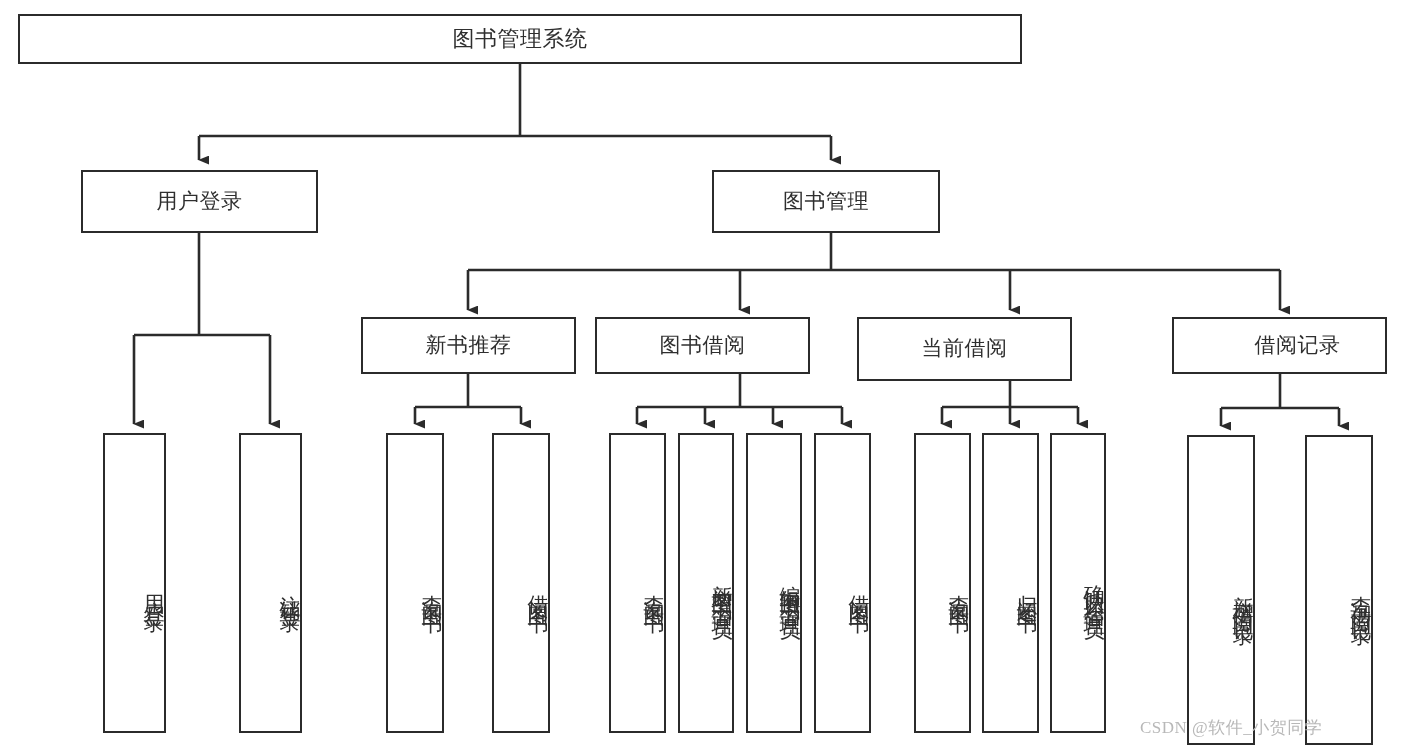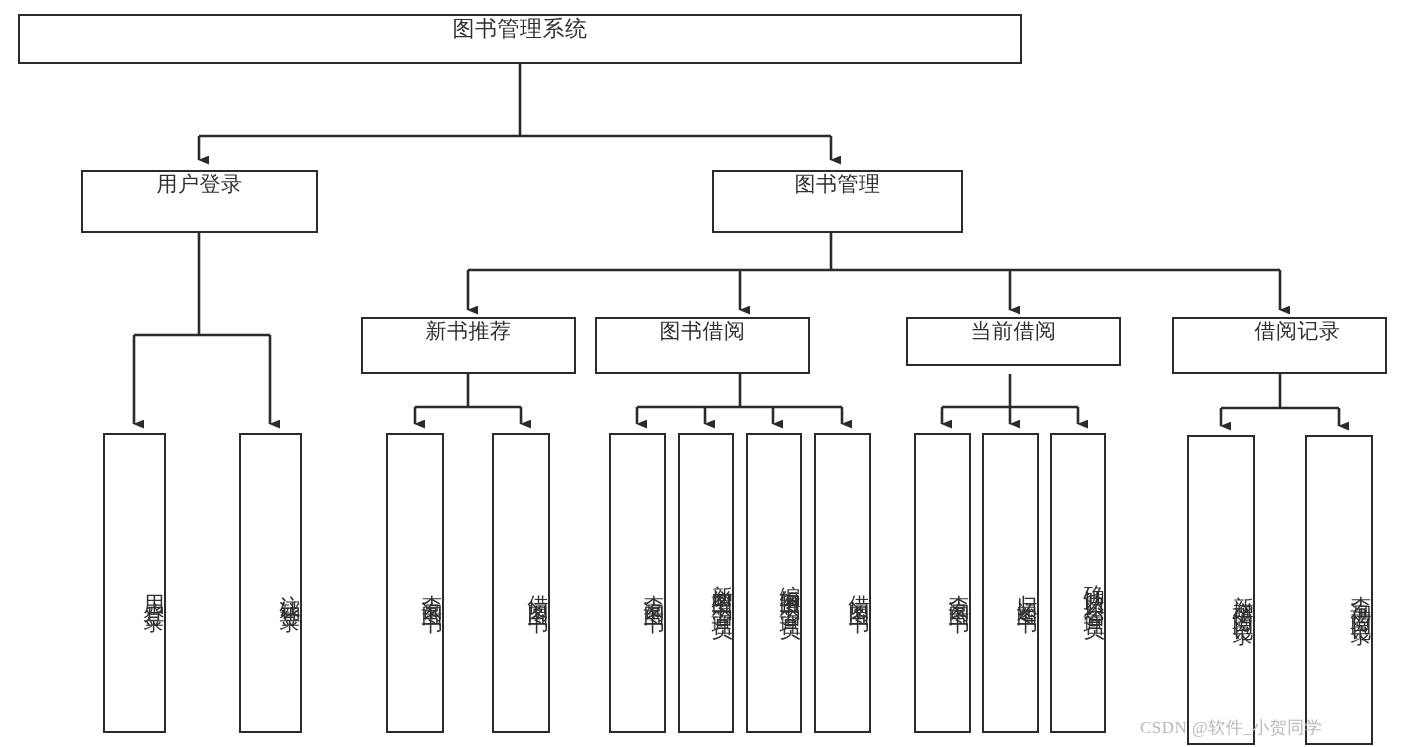--- a/index.html
+++ b/index.html
@@ -25,21 +25,21 @@
     width: 1405px;
     height: 747px;
     pointer-events: none;
   }
   .node {
     position: absolute;
     box-sizing: border-box;
     border: 2.5px solid #2b2b2b;
     background: #ffffff;
     display: flex;
-    align-items: flex-start;
+    align-items: center;
     justify-content: center;
     color: #2f2f2f;
   }
   .node.h {
     font-size: 21px;
     line-height: 1.2;
     letter-spacing: 0.5px;
     white-space: nowrap;
   }
   .node.root {
@@ -122,31 +122,31 @@
     </g>
   </svg>
 
   <div class="node h root" style="left:18px; top:14px; width:1004px; height:50px;">
     <span>图书管理系统</span>
   </div>
 
   <div class="node h" style="left:81px; top:170px; width:237px; height:63px;">
     <span>用户登录</span>
   </div>
-  <div class="node h" style="left:712px; top:170px; width:251px; height:63px;">
+  <div class="node h" style="left:712px; top:170px; width:228px; height:63px;">
     <span>图书管理</span>
   </div>
 
   <div class="node h" style="left:361px; top:317px; width:215px; height:57px;">
     <span>新书推荐</span>
   </div>
   <div class="node h" style="left:595px; top:317px; width:215px; height:57px;">
     <span>图书借阅</span>
   </div>
-  <div class="node h" style="left:906px; top:317px; width:215px; height:49px;">
+  <div class="node h" style="left:857px; top:317px; width:215px; height:64px;">
     <span>当前借阅</span>
   </div>
   <div class="node h" style="left:1172px; top:317px; width:215px; height:57px;padding-left:36px;">
     <span>借阅记录</span>
   </div>
 
   <div class="node v" style="left:103px; top:433px; width:63px; height:300px;">
     <span>用户登录</span>
   </div>
   <div class="node v" style="left:239px; top:433px; width:63px; height:300px;">

